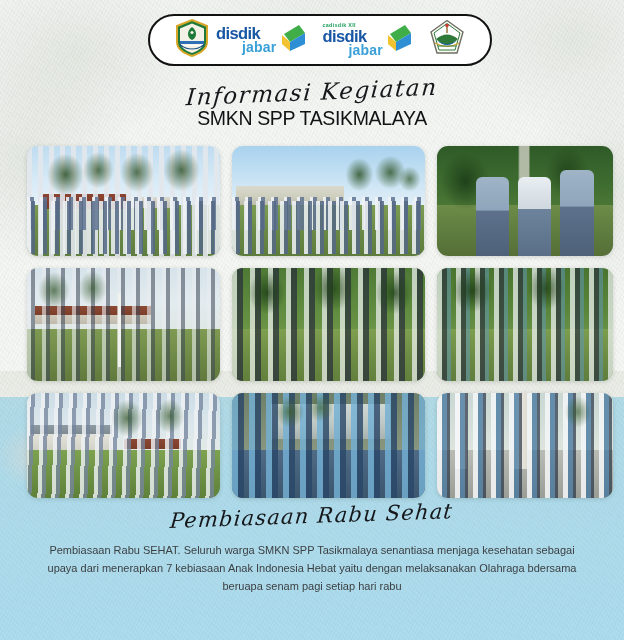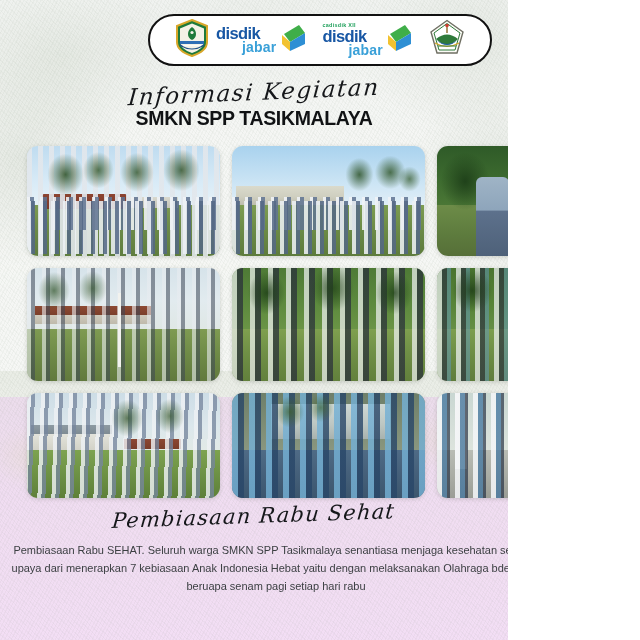--- a/index.html
+++ b/index.html
@@ -6,23 +6,23 @@
 
   html, body {
     width: 640px;
     height: 640px;
     overflow: hidden;
     font-family: "Liberation Sans", sans-serif;
   }
 
   #poster {
     position: relative;
-    width: 508px;
+    width: 624px;
     height: 640px;
-    background: #f0abfc;
+    background: #0ea5e9;
     overflow: hidden;
   }
 
   
   .bg-layer { position: absolute; inset: 0; }
 
   .bg-sky {
     position: absolute;
     left: 0; top: 0; right: 0; height: 62%;
     background:
@@ -93,21 +93,21 @@
     font-weight: 400;
     color: #15171a;
     letter-spacing: 1.6px;
     transform: rotate(-2.4deg) skewX(-7deg);
     display: inline-block;
     line-height: 1.05;
   }
   .school-name {
     margin-top: 3px;
     font-size: 19.5px;
-    font-weight: 700;
+    font-weight: 400;
     color: #101214;
     letter-spacing: -.35px;
   }
 
   
   .grid {
     position: absolute;
     left: 27px; top: 146px;
     width: 586px; height: 351px;
     display: grid;

